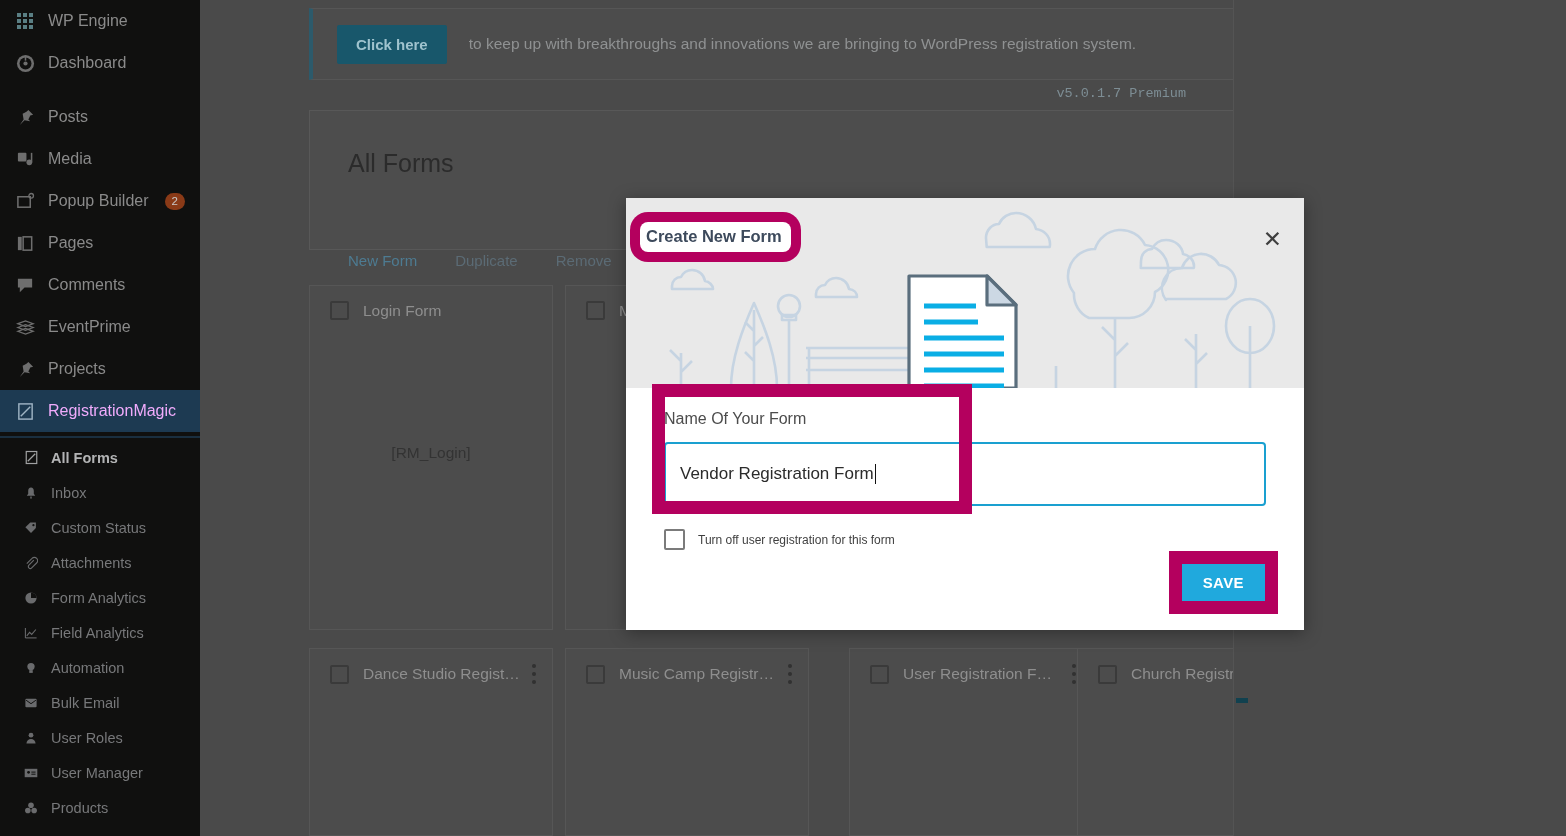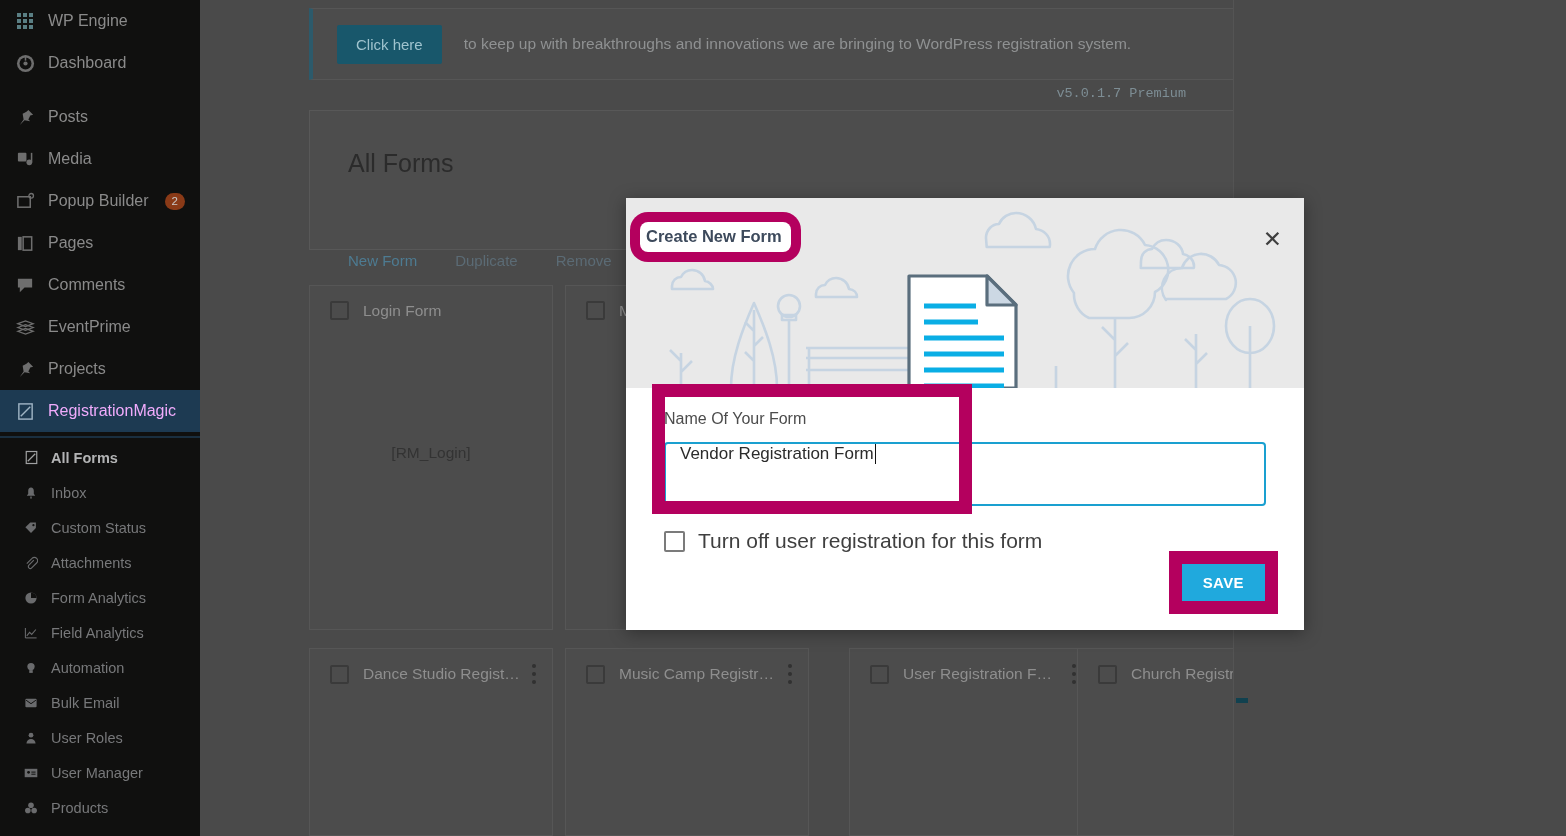--- a/index.html
+++ b/index.html
@@ -59,21 +59,21 @@
     position:absolute; left:200px; top:0; right:0; bottom:0;
     background:#4a4a4a; overflow:hidden;
   }
   
   .notice{
     position:absolute; left:109px; top:8px; width:1240px; height:72px;
     background:#4c4c4c; border:1px solid #565656; border-left:4px solid #2c5a6b;
     display:flex; align-items:center; padding-left:24px; gap:22px;
   }
   .notice-btn{
-    background:#18576b; color:#9fc3ce; font-size:15px; font-weight:normal;
+    background:#18576b; color:#9fc3ce; font-size:15px; font-weight:bold;
     padding:11px 19px; border:none; border-radius:2px; white-space:nowrap;
   }
   .notice-text{ color:#8f9192; font-size:15.5px; }
 
   .version{
     position:absolute; right:62px; top:86px;
     color:#7d8d94; font-size:13.5px; font-family:"Liberation Mono", monospace;
   }
 
   
@@ -154,38 +154,38 @@
     position:absolute; right:22px; top:30px; z-index:6;
     color:#3f3f3f; font-size:23px; line-height:1; font-weight:normal;
   }
   .hero-art{ position:absolute; left:0; top:0; width:678px; height:190px; }
 
   .modal-body{ position:relative; padding:22px 26px 0 38px; background:#fff; }
   .field-label{ color:#4c4c4c; font-size:16px; margin-bottom:14px; }
   .field-input{
     width:602px; height:64px; border:2px solid #1aa0d0; border-radius:4px;
     background:#fff; color:#2b2b2b; font-size:17px;
-    padding:0 14px; display:flex; 
+    padding:0 14px; display:flex; align-items:center;
     font-family:"Liberation Sans", sans-serif;
   }
   .caret{
     display:inline-block; width:1.5px; height:20px; background:#111; margin-left:1px;
   }
   
   .hl-field{
     position:absolute; left:26px; top:-4px; width:320px; height:130px;
     border:13px solid #b4005e; pointer-events:none; z-index:4;
   }
   .checkrow{
     display:flex; align-items:center; gap:13px; margin-top:23px;
   }
   .check-big{
     width:21px;height:21px;flex:0 0 21px;border:2px solid #7b7b7b;background:#fff;border-radius:2px;
   }
-  .check-label{ color:#3f3f3f; font-size:21px; }
+  .check-label{ color:#3f3f3f; font-size:12px; }
 
   .save-wrap{
     position:absolute; right:26px; bottom:16px;
     border:13px solid #b4005e; background:#fff;
   }
   .save-btn{
     display:block; background:#20a9dd; color:#fff; font-size:15px; font-weight:bold;
     letter-spacing:.4px; padding:10px 21px; border:none;
   }
 </style>

